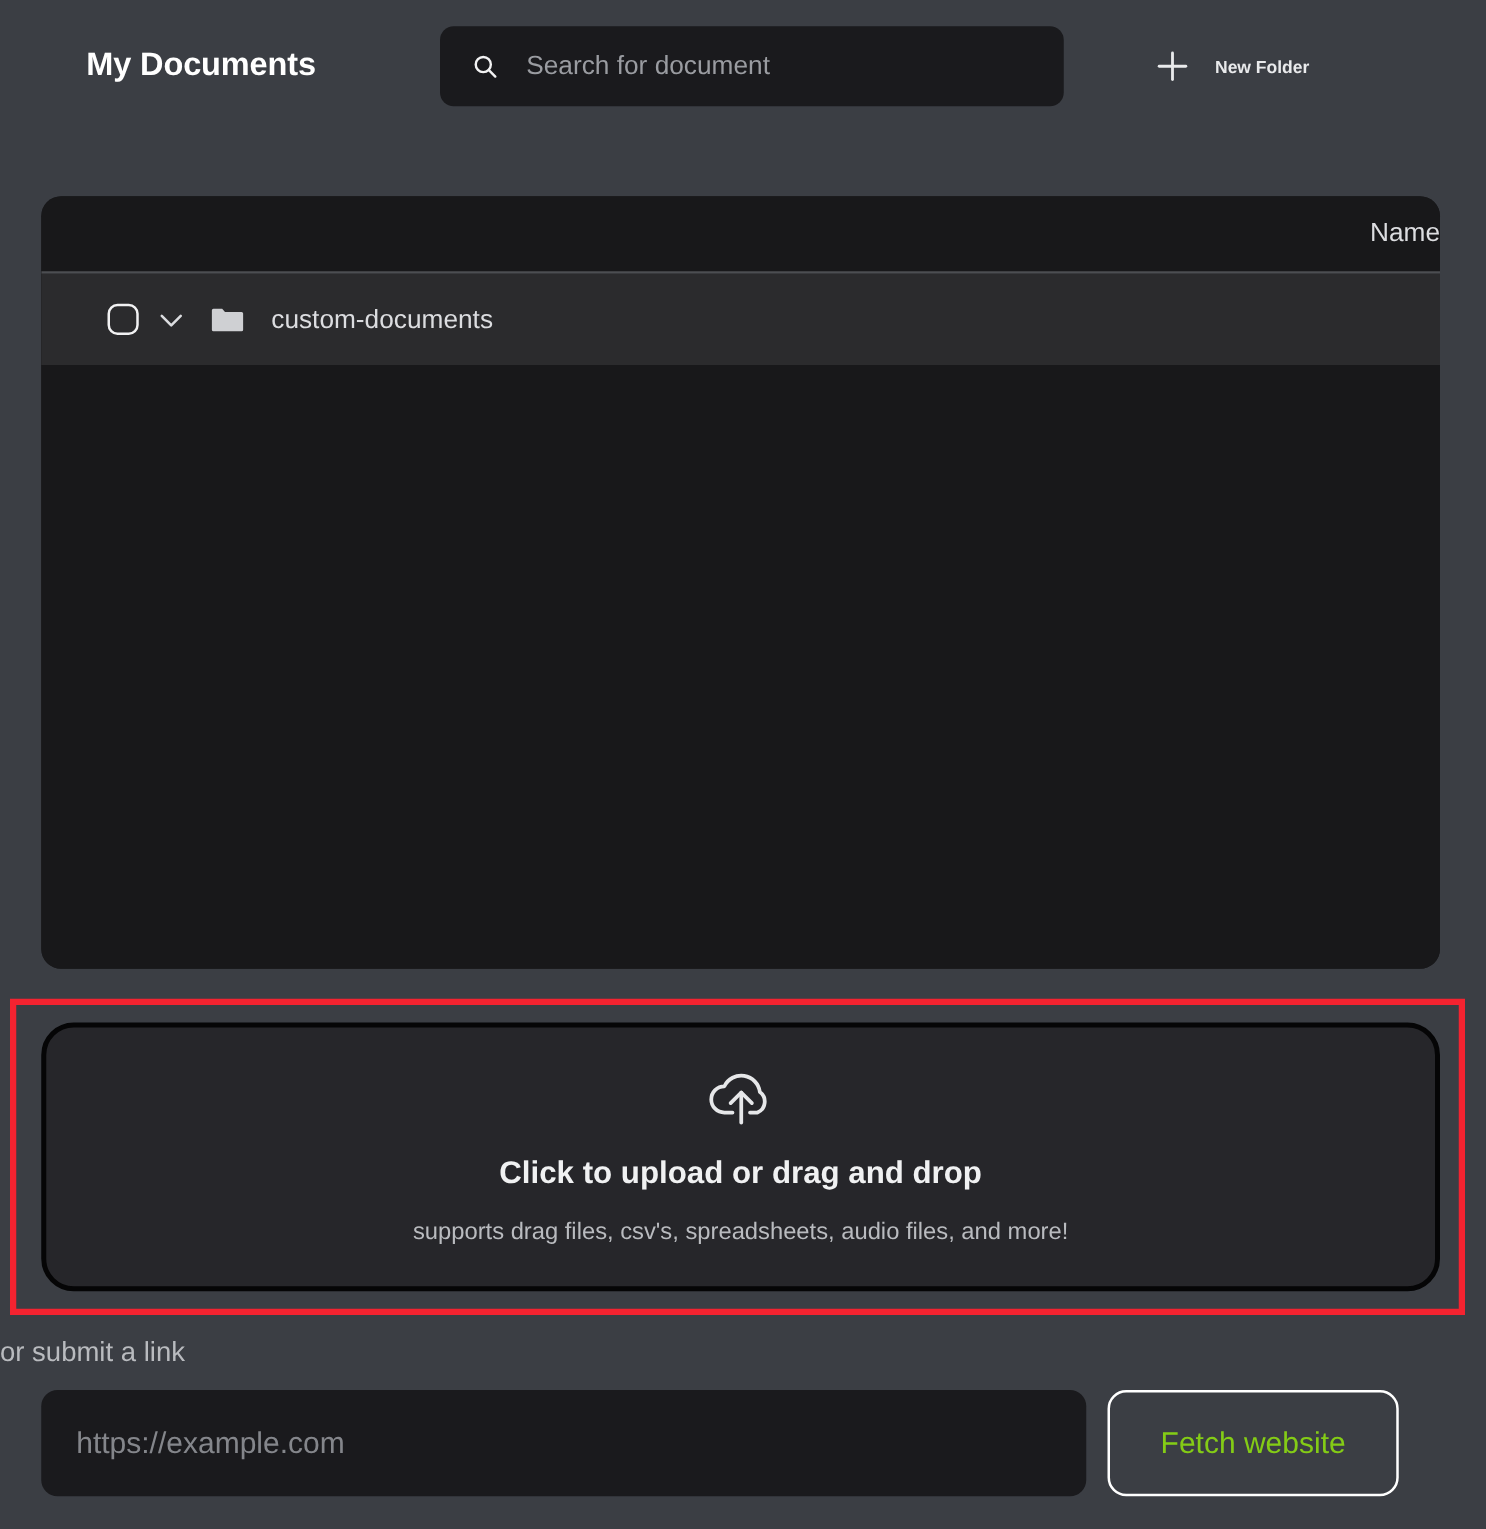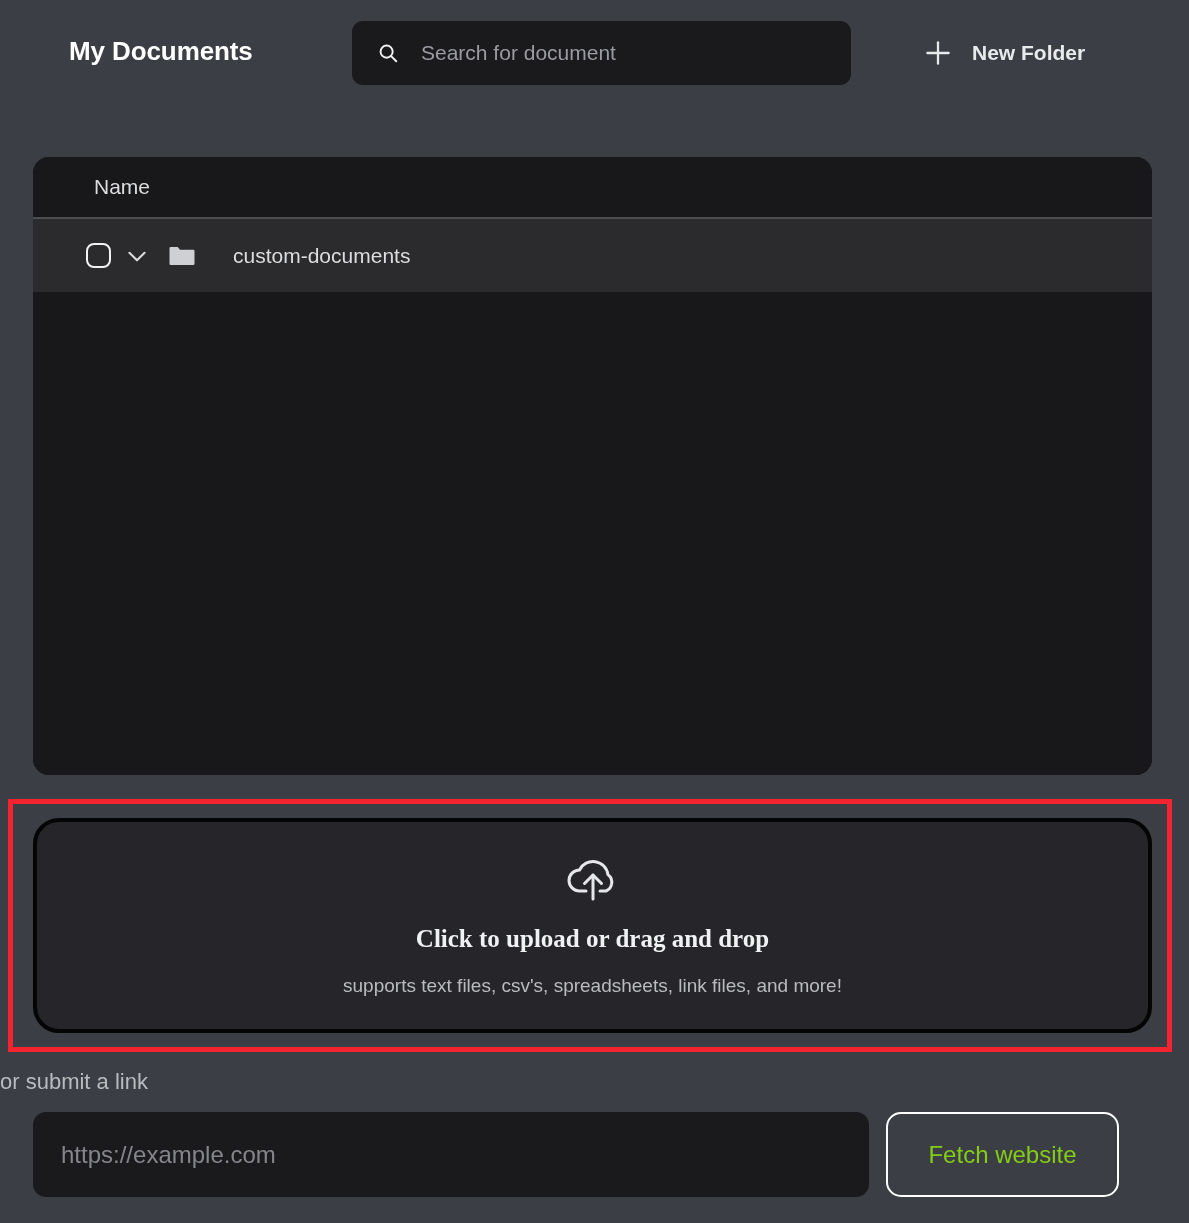--- a/index.html
+++ b/index.html
@@ -73,21 +73,21 @@
     display: flex;
     align-items: center;
     background: transparent;
     border: none;
     cursor: pointer;
     padding: 0;
   }
   .plus-icon { width: 32px; height: 32px; display:block; flex:0 0 auto; }
   .new-folder-label {
     margin-left: 18px;
-    font-size: 21px;
+    font-size: 14px;
     font-weight: bold;
     color: #e9eaec;
     white-space: nowrap;
   }
 
   
   .table-panel {
     position: absolute;
     left: 33px; top: 157px;
     width: 1119px; height: 618px;
@@ -95,20 +95,21 @@
     border-radius: 16px;
     overflow: hidden;
   }
 
   .table-header {
     height: 62px;
     display: flex;
     align-items: center;
     background: #18181a;
     border-bottom: 2px solid #4c4e52;
+    justify-content: flex-end;
   }
   .col-name {
     padding-left: 61px;
     font-size: 21px;
     color: #dcdde0;
     white-space: nowrap;
   }
 
   .table-row {
     height: 73px;
@@ -122,21 +123,21 @@
     width: 25px; height: 25px;
     border: 2px solid #f2f2f3;
     border-radius: 8px;
     background: transparent;
     flex: 0 0 auto;
     cursor: pointer;
   }
   .chevron-icon { width: 26px; height: 26px; margin-left: 13px; flex:0 0 auto; display:block; cursor:pointer;}
   .folder-icon { width: 30px; height: 30px; margin-left: 17px; flex:0 0 auto; display:block;}
   .row-label {
-    margin-left: 36px;
+    margin-left: 20px;
     font-size: 21px;
     color: #dcdde0;
     white-space: nowrap;
   }
 
   .table-body-empty {
     height: 483px;
     background: #18181a;
   }
 
@@ -164,21 +165,20 @@
     justify-content: center;
     cursor: pointer;
   }
   .cloud-icon { width: 56px; height: 48px; display:block; }
   .dropzone-title {
     margin-top: 22px;
     font-size: 25px;
     font-weight: bold;
     color: #f0f1f2;
     white-space: nowrap;
-    font-family: Liberation Serif, serif;
   }
   .dropzone-sub {
     margin-top: 22px;
     font-size: 19px;
     color: #b9bbbf;
     white-space: nowrap;
   }
 
   
   .submit-link-label {
@@ -271,21 +271,21 @@
 
   <div class="highlight-box"></div>
 
   <div class="dropzone">
     <svg class="cloud-icon" viewBox="0 0 56 48" fill="none" stroke="#e6e7e9" stroke-width="3" stroke-linecap="round" stroke-linejoin="round">
       <path d="M21 36H14.5A10.5 10.5 0 0 1 14.5 15a15 15 0 0 1 28.4 4.6A9.5 9.5 0 0 1 41 36h-6"></path>
       <line x1="28" y1="44" x2="28" y2="20"></line>
       <polyline points="19.5,28.5 28,20 36.5,28.5"></polyline>
     </svg>
     <div class="dropzone-title">Click to upload or drag and drop</div>
-    <div class="dropzone-sub">supports text files, csv's, spreadsheets, link files, and more!</div>
+    <div class="dropzone-sub">supports drag files, csv's, spreadsheets, audio files, and more!</div>
   </div>
 
   <div class="submit-link-label">or submit a link</div>
 
   <div class="url-row">
     <input class="url-input" type="text" placeholder="https://example.com" style="">
     <button class="fetch-btn">Fetch website</button>
   </div>
 
 </div>

